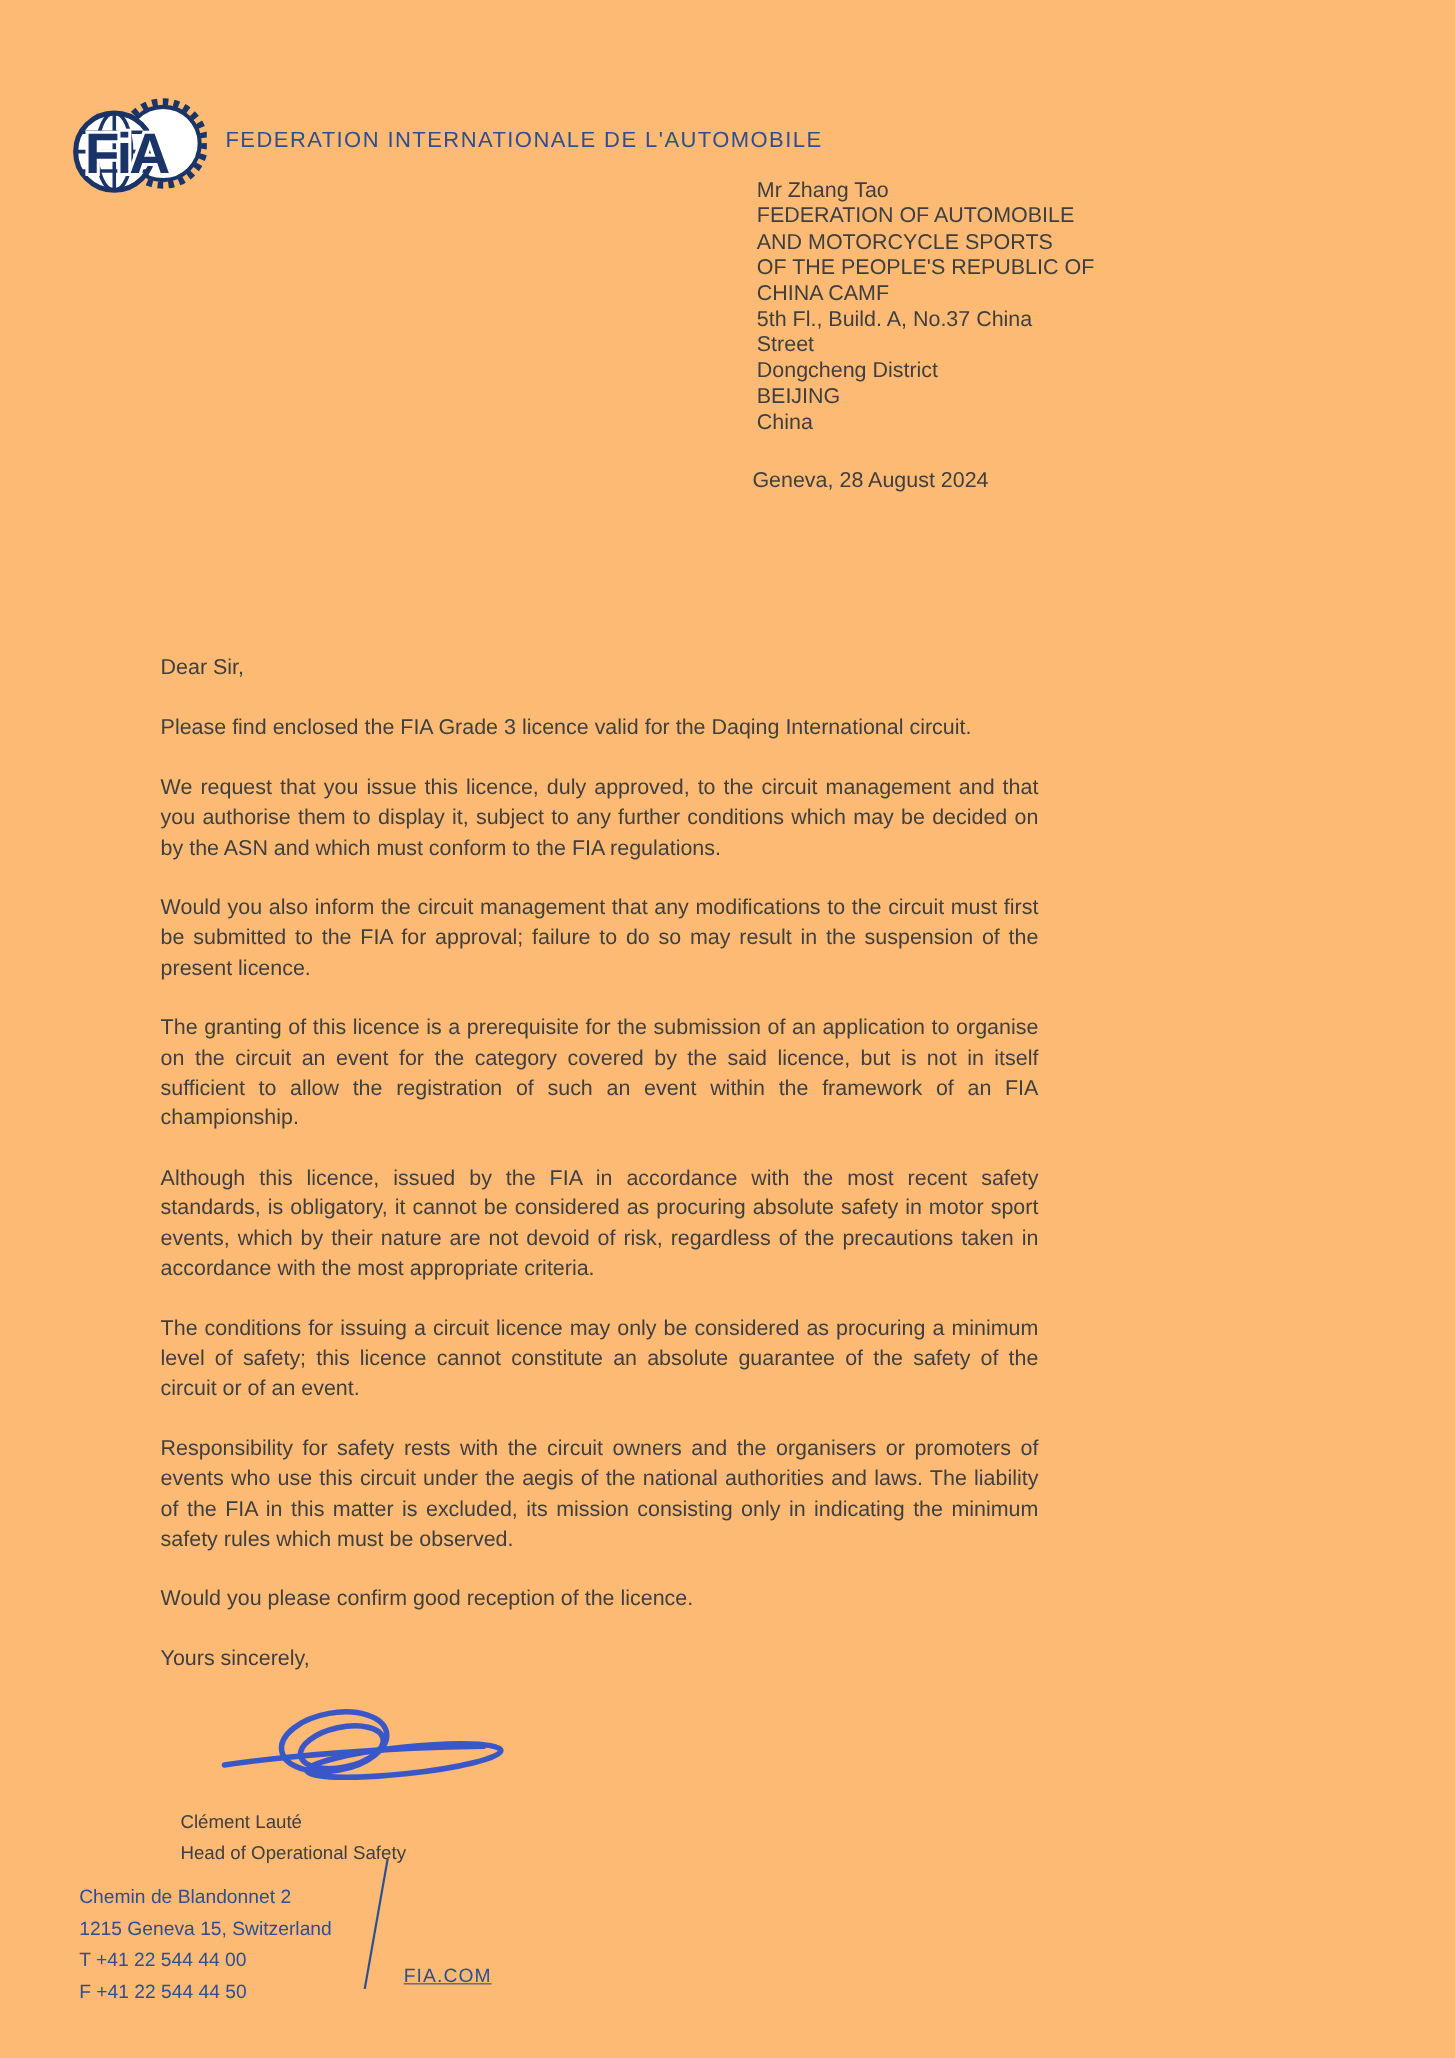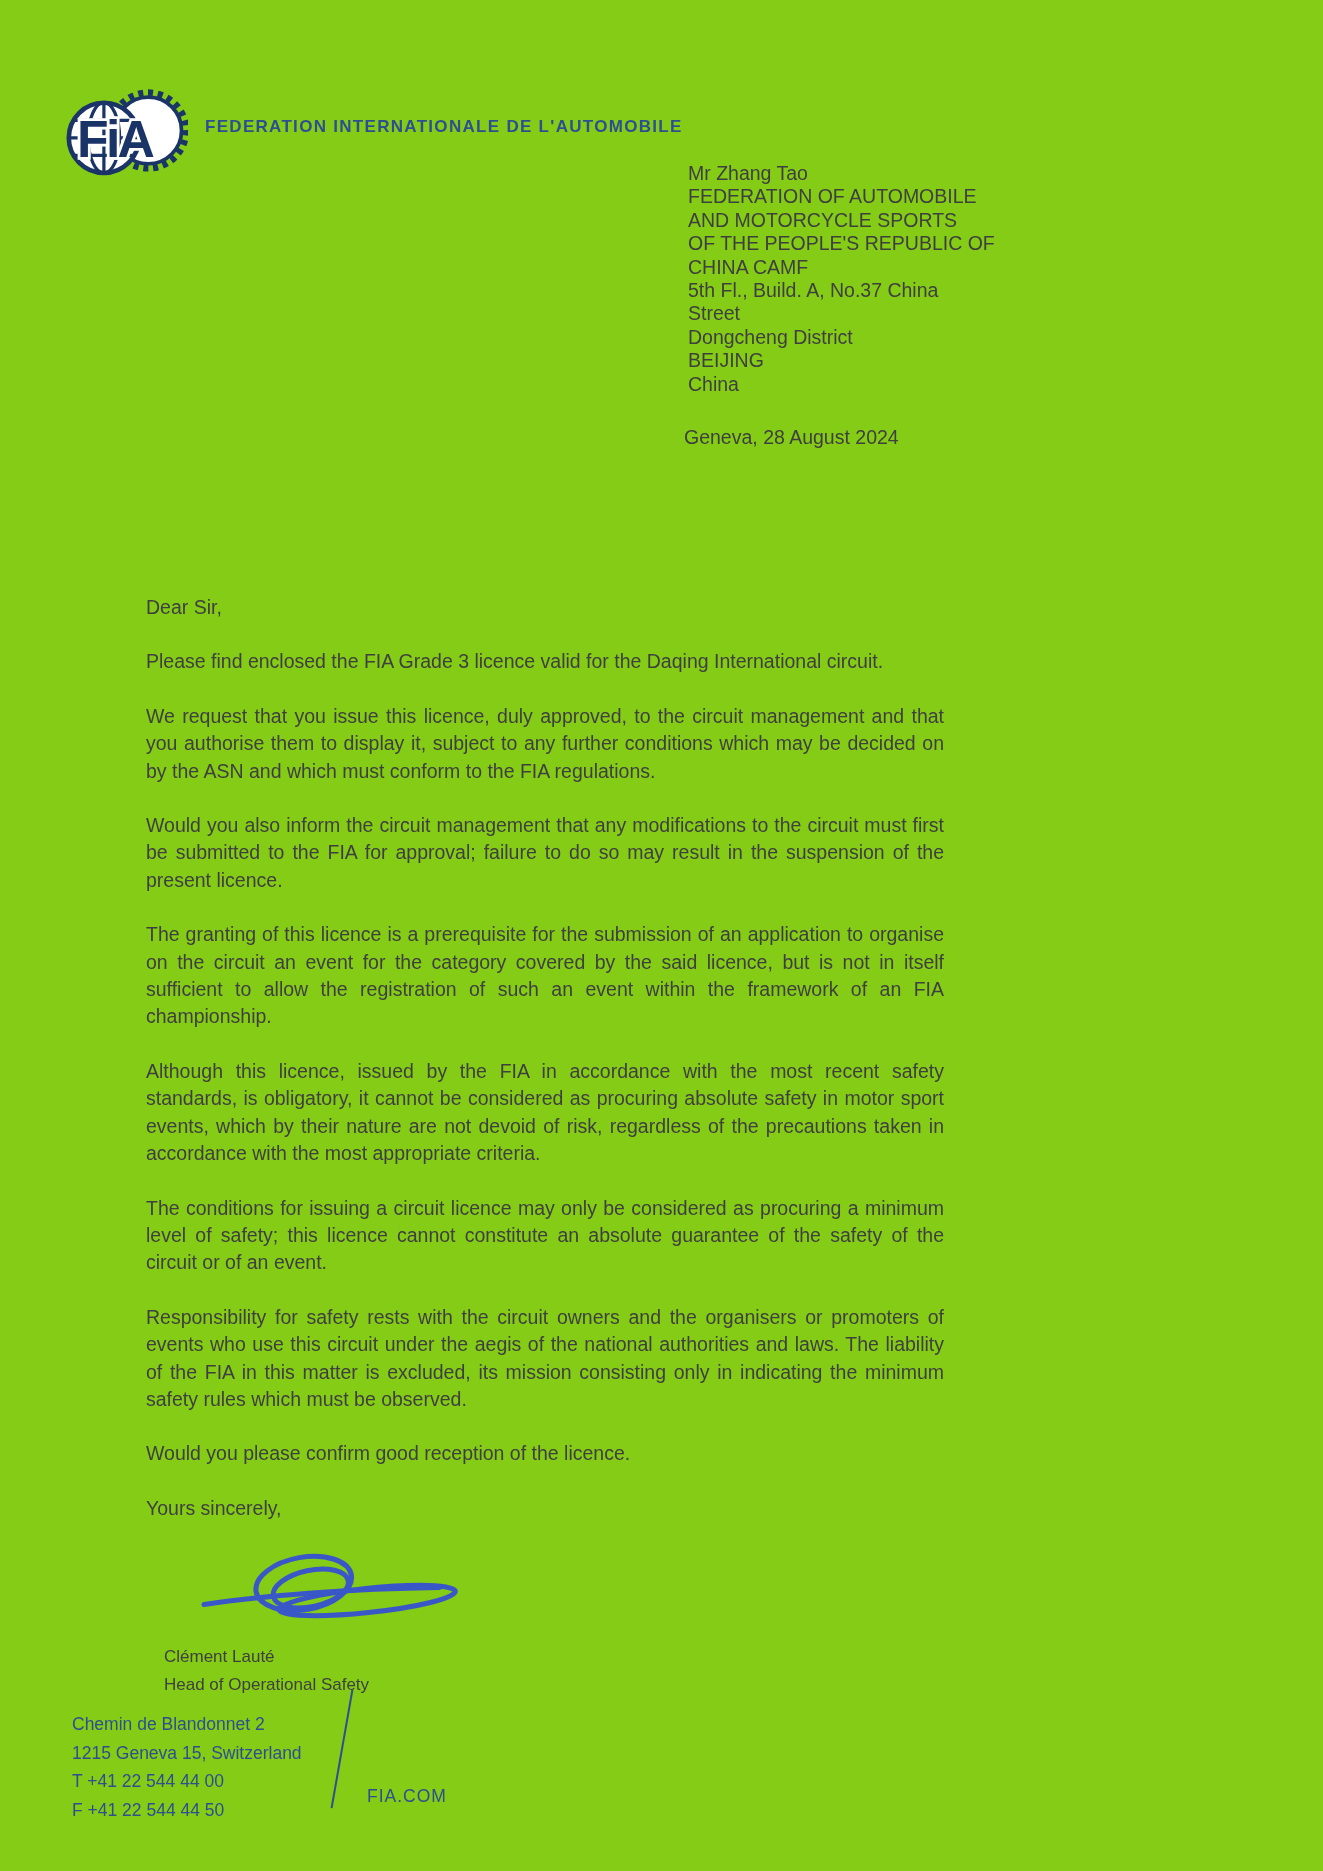--- a/index.html
+++ b/index.html
@@ -3,41 +3,40 @@
 <meta charset="utf-8">
 <style>
   * { margin: 0; padding: 0; box-sizing: border-box; }
   html, body { background: #ffffff; }
   body { font-family: "Liberation Sans", sans-serif; }
 
   .page {
     position: relative;
     width: 1323px;
     height: 1871px;
-    background: #84cc16;
+    background: #fdba74;
     overflow: hidden;
   }
 
   
   .logo {
     position: absolute;
     left: 66px;
     top: 84px;
     width: 122px;
     height: 104px;
   }
   .org-name {
     position: absolute;
     left: 205px;
     top: 117px;
-    font-size: 17px;
+    font-size: 20px;
     letter-spacing: 1.3px;
     color: #2d4f92;
     white-space: nowrap;
-    font-weight: bold;
   }
 
   
   .recipient {
     position: absolute;
     left: 688px;
     top: 162px;
     font-size: 19.5px;
     line-height: 23.4px;
     color: #3f3f3f;
@@ -102,20 +101,21 @@
     background: #2d4f92;
     transform: rotate(10deg);
   }
   .footer-site {
     position: absolute;
     left: 367px;
     top: 1786px;
     font-size: 17.5px;
     letter-spacing: 1px;
     color: #2d4f92;
+    text-decoration: underline;
   }
 </style>
 </head>
 <body>
 
 <div class="page">
 
   <svg class="logo" viewBox="0 0 132 112">
     <defs>
       <clipPath id="globeclip">

